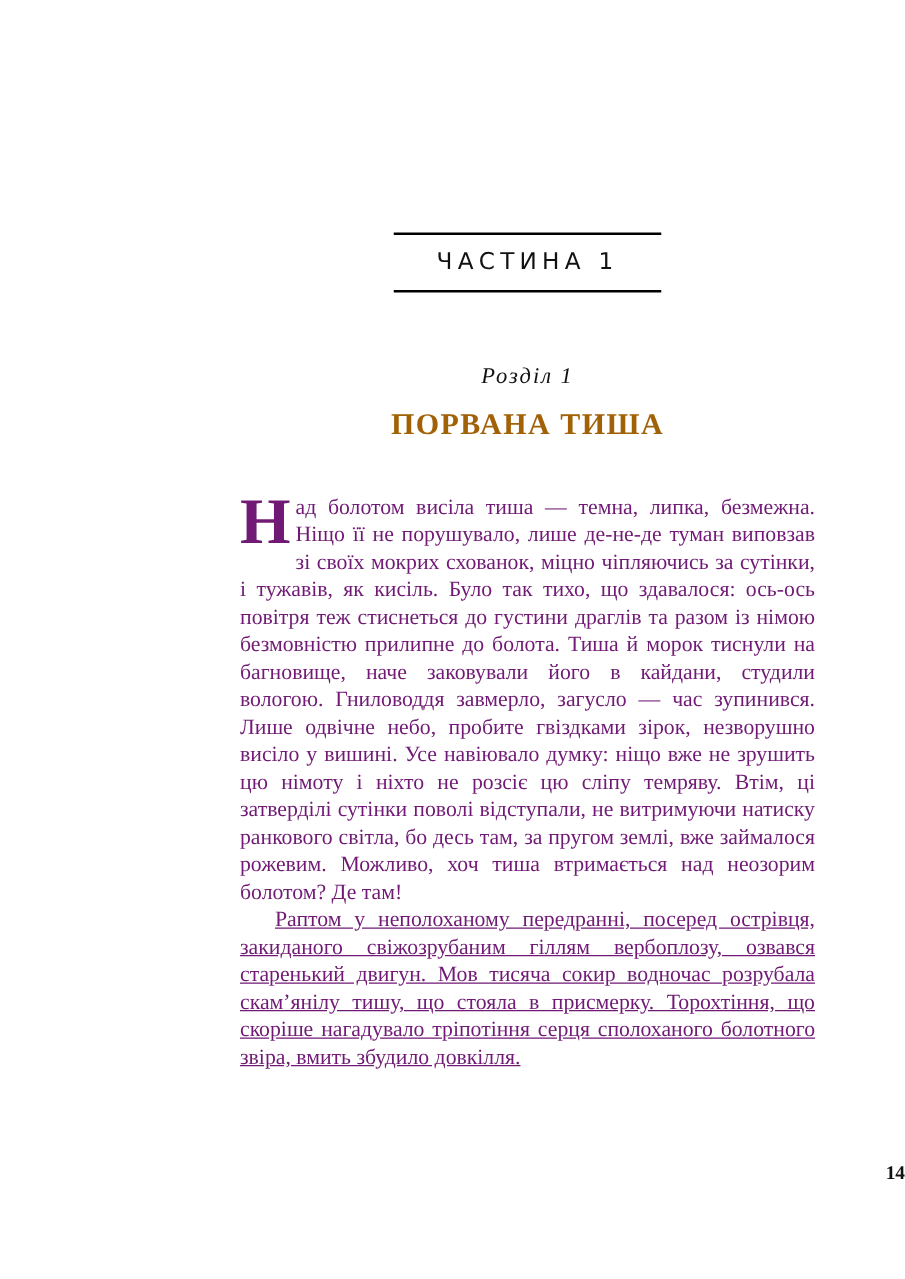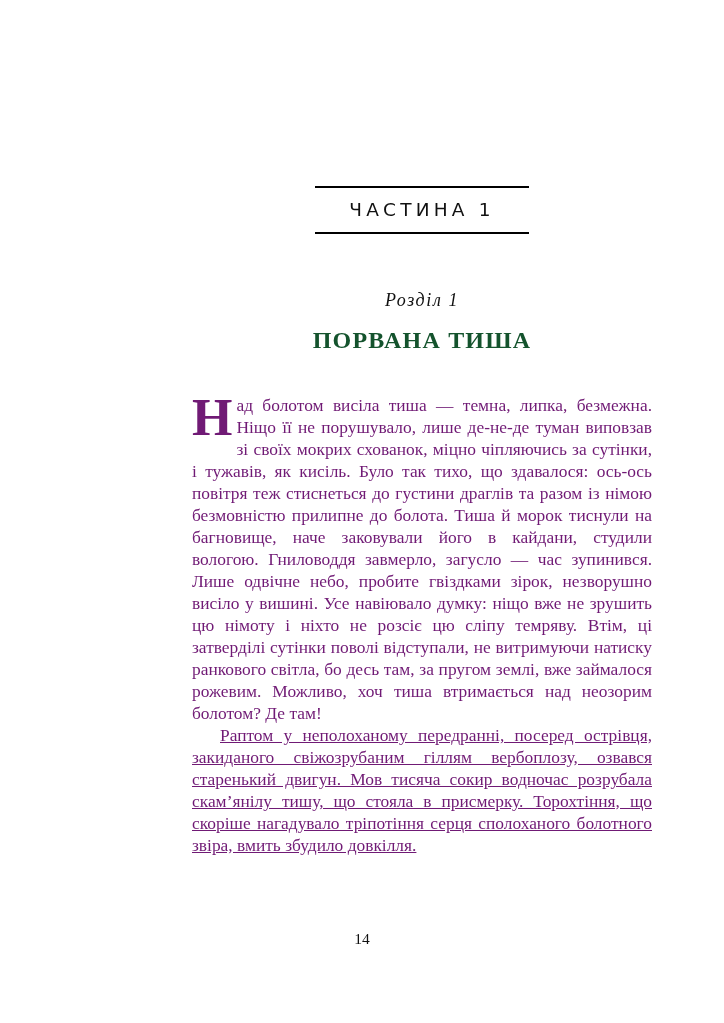--- a/index.html
+++ b/index.html
@@ -60,21 +60,21 @@
     font-size: 18px;
     letter-spacing: 1.6px;
     color: #111;
   }
   .chapter-title {
     font-family: "Liberation Serif", serif;
     font-weight: bold;
     font-size: 24px;
     letter-spacing: 1.2px;
     margin-top: 16px;
-    color: #14532d;
+    color: #a16207;
   }
 
   .body-text {
     margin-top: 40px;
     font-size: 17.4px;
     line-height: 22px;
     text-align: justify;
     text-justify: inter-word;
     hyphens: manual;
     color: #701a75;
@@ -93,24 +93,25 @@
     font-weight: bold;
     padding: 0 4px 0 0;
     margin-top: 2px;
   }
 
   .folio {
     position: absolute;
     left: 0;
     right: 0;
     top: 930px;
-    text-align: center;
+    text-align: right;
     font-size: 15.5px;
     font-family: "Liberation Serif", serif;
     color: #111;
+    font-weight: bold;
   }
 </style>
 </head>
 <body>
 
 <div class="page">
   <div class="content">
 
     <div class="part-block">
       <div class="part-rule top"></div>

